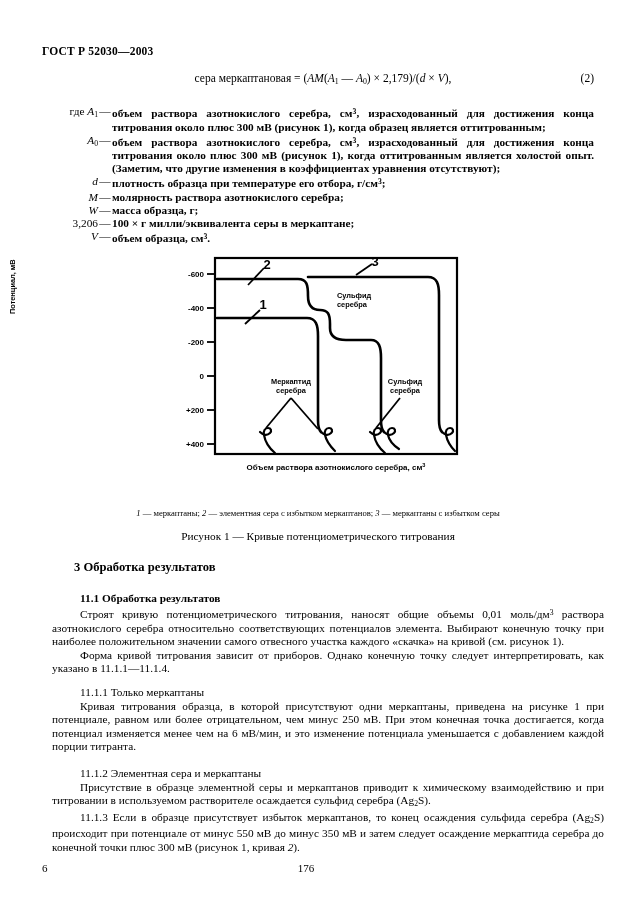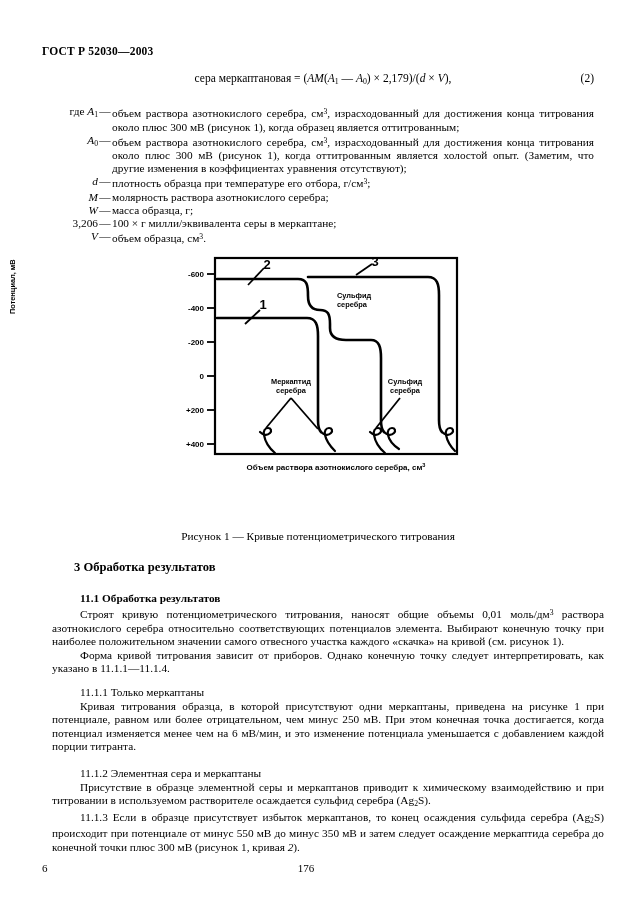--- a/index.html
+++ b/index.html
@@ -67,20 +67,21 @@
     flex: 0 0 56px;
     white-space: nowrap;
   }
   .def-dash {
     flex: 0 0 14px;
     text-align: center;
   }
   .def-val {
     flex: 1 1 auto;
     text-align: justify;
+    font-weight: bold;
   }
 
   
   .figure {
     position: absolute;
     left: 0;
     top: 252px;
     width: 636px;
     height: 300px;
   }
@@ -300,20 +301,21 @@
         </g>
         <path d="M240,146 L216,176" fill="none" stroke="#000" stroke-width="1.8"></path>
         <path d="M210,180 C213,183 217,184 220,181 C222,179 221,176 218,176
                  C215,176 213,179 214,183 C215,189 219,196 225,201" fill="none" stroke="#000" stroke-width="2.2" stroke-linecap="round"></path>
 
         <text x="176" y="218" font-family="Liberation Sans, sans-serif" font-size="8" font-weight="bold" text-anchor="middle">Объем раствора азотнокислого серебра, см<tspan dy="-3" font-size="5.6">3</tspan></text>
 
       </svg>
     </div>
 
+    <div class="fig-caption"><i><span>1</span></i><span> — меркаптаны; </span><i><span>2</span></i><span> — элементная сера с избытком меркаптанов; </span><i><span>3</span></i><span> — меркаптаны с избытком серы</span></div>
 
     <div class="fig-title">Рисунок 1 — Кривые потенциометрического титрования</div>
   </div>
 
   <div class="h2">3  Обработка результатов</div>
 
   <div class="body-block" style="top: 592px;">
     <span class="h3">11.1  Обработка результатов</span>
     <p class="para">Строят кривую потенциометрического титрования, наносят общие объемы 0,01 моль/дм<sup>3</sup> раствора азотнокислого серебра относительно соответствующих потенциалов элемента. Выбирают конечную точку при наиболее положительном значении самого отвесного участка каждого «скачка» на кривой (см. рисунок 1).</p>
     <p class="para lastleft">Форма кривой титрования зависит от приборов. Однако конечную точку следует интерпретировать, как указано в 11.1.1—11.1.4.</p>

